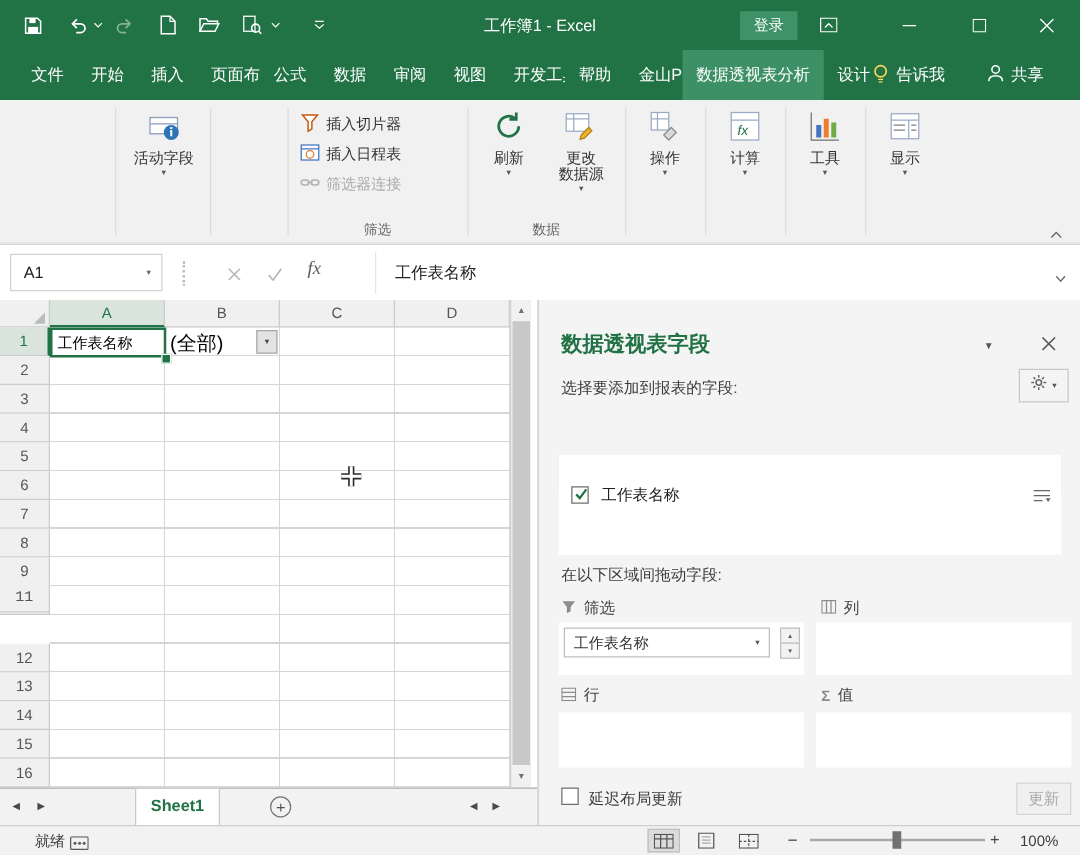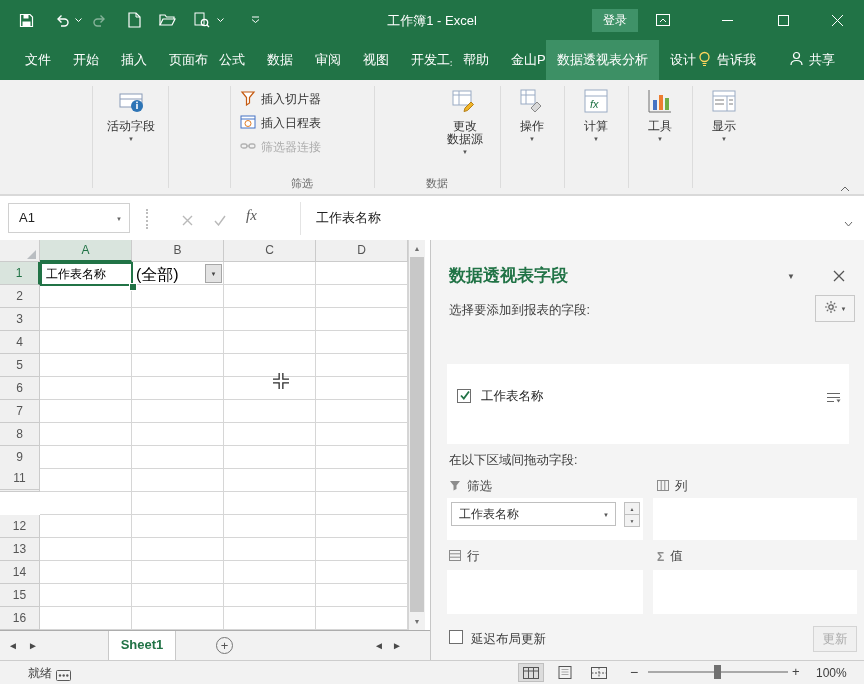--- a/index.html
+++ b/index.html
@@ -245,20 +245,30 @@
       <span><svg width="16" height="16">
             <rect x="1" y="6" width="6" height="4" rx="2" fill="none" stroke="#B3B3B3" stroke-width="1.3"></rect>
             <rect x="9" y="6" width="6" height="4" rx="2" fill="none" stroke="#B3B3B3" stroke-width="1.3"></rect>
             <path d="M6 8h4" stroke="#B3B3B3" stroke-width="1.3"></path>
           </svg></span>
       <span>筛选器连接</span>
     </div>
     <div class="grplabel" style="left:236px;width:132px;">筛选</div>
     <div class="vsep" style="left:374px;"></div>
 
+    <div class="bigbtn" style="left:380px;width:54px;">
+      <div class="bigicon">
+        <svg width="26" height="26">
+            <path d="M21 13a8 8 0 1 1-3.2-6.4" fill="none" stroke="#217346" stroke-width="2.2"></path>
+            <path d="M19 2v5.5h-5.5" fill="none" stroke="#217346" stroke-width="2.2"></path>
+          </svg>
+      </div>
+      <div class="biglabel">刷新</div>
+      <div class="ddarrow">▼</div>
+    </div>
     <div class="bigbtn" style="left:436px;width:58px;">
       <div class="bigicon">
         <svg width="26" height="26">
             <rect x="1" y="3" width="18" height="14" fill="#fff" stroke="#9AABC4"></rect>
             <path d="M1 7h18M7 3v14" stroke="#9AABC4"></path>
             <path d="M13 20l6-6 2.5 2.5-6 6-3.5 1z" fill="#F0B429" stroke="#B58019"></path>
           </svg>
       </div>
       <div class="biglabel"><span>更改</span><br><span>数据源</span></div>
       <div class="ddarrow">▼</div>
@@ -363,21 +373,21 @@
   <div class="rowhead sel" style="top:262px;">1</div>
   <div class="rowhead" style="top:285px;">2</div>
   <div class="rowhead" style="top:308px;">3</div>
   <div class="rowhead" style="top:331px;">4</div>
   <div class="rowhead" style="top:354px;">5</div>
   <div class="rowhead" style="top:377px;">6</div>
   <div class="rowhead" style="top:400px;">7</div>
   <div class="rowhead" style="top:423px;">8</div>
   <div class="rowhead" style="top:446px;">9</div>
   <div class="rowhead" style="top:469px;">7</div>
-  <div class="rowhead" style="top:467px;">11</div>
+  <div class="rowhead" style="top:467px;font-family:Liberation Mono, monospace;">11</div>
   <div class="rowhead" style="top:515px;">12</div>
   <div class="rowhead" style="top:538px;">13</div>
   <div class="rowhead" style="top:561px;">14</div>
   <div class="rowhead" style="top:584px;">15</div>
   <div class="rowhead" style="top:607px;">16</div>
 
   <div class="gridcells"></div>
 
   <div class="selcell">工作表名称</div>
   <div class="fillhandle"></div>

